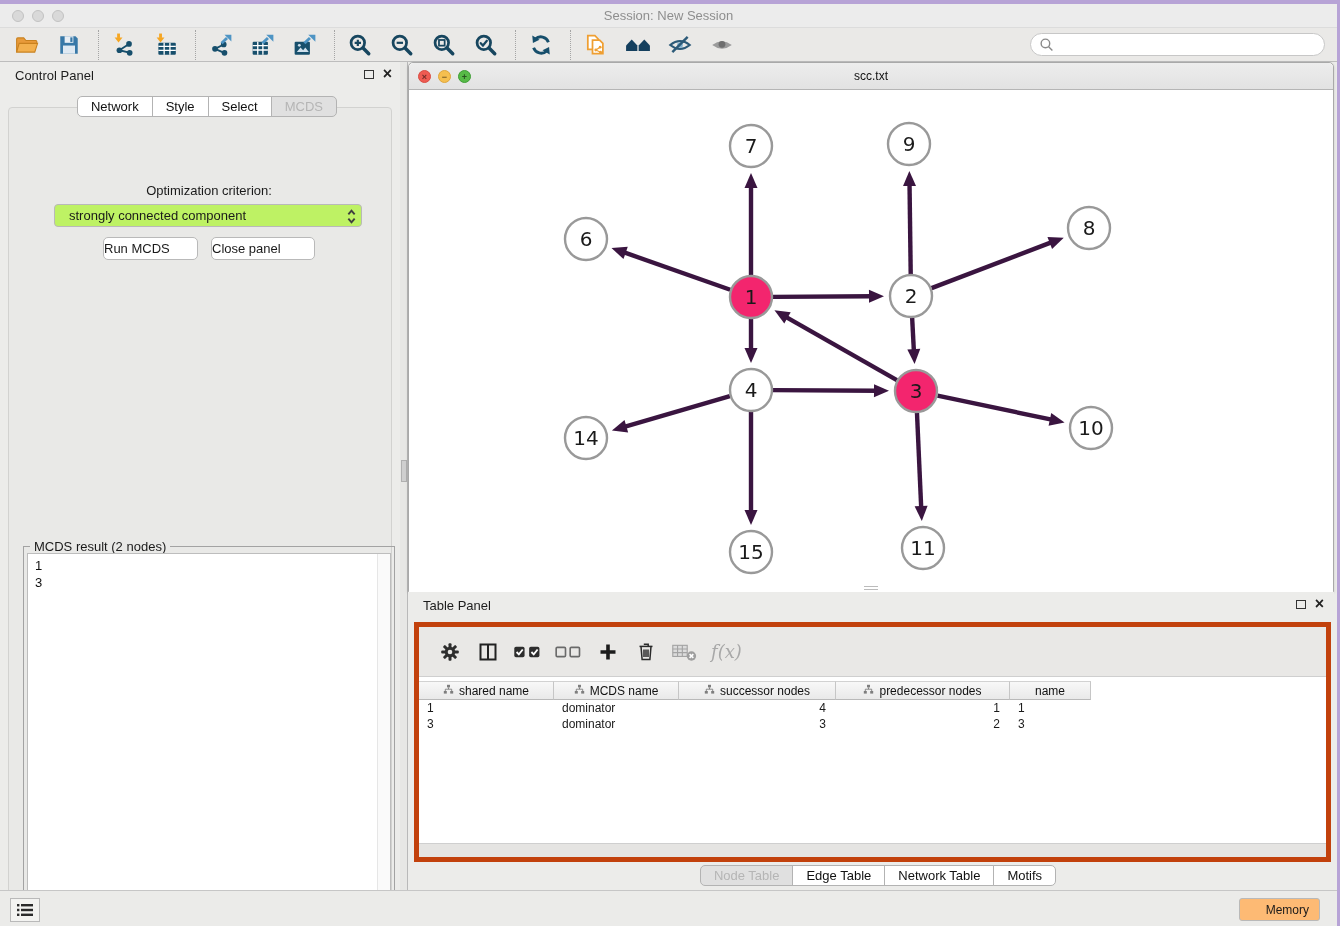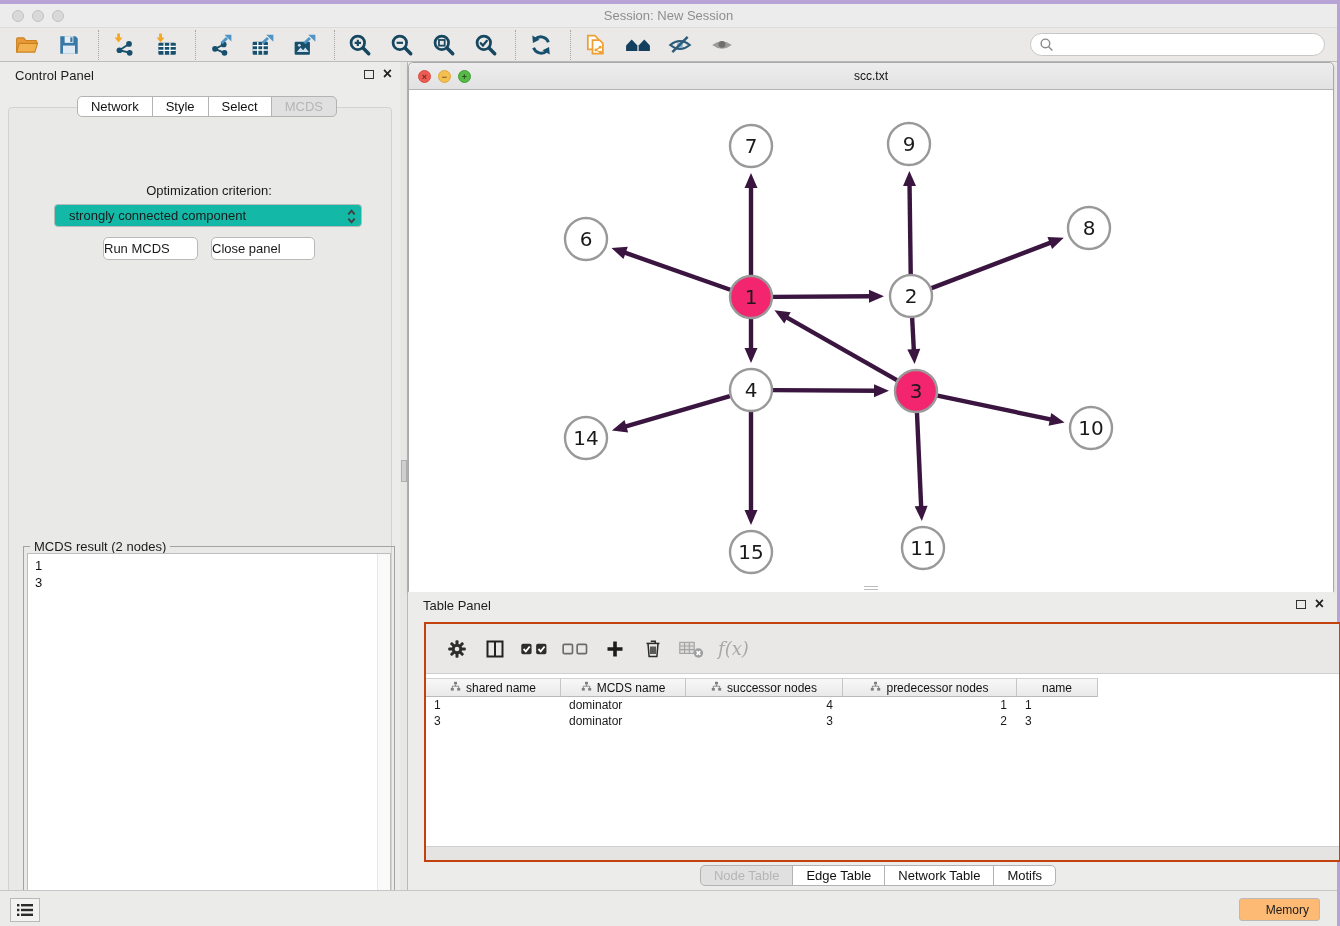--- a/index.html
+++ b/index.html
@@ -39,21 +39,21 @@
   #cp-float { right:30px; } #cp-close { right:12px; }
 
   #cp-body { position:absolute; left:8px; top:45px; width:384px; height:832px; border:1px solid #d2d2d0; border-radius:4px; background:#e9e9e7; height:830px; }
   #cp-tabs { position:absolute; left:0; top:34px; width:400px; display:flex; justify-content:center; z-index:3; }
   .seg-tab { border:1px solid #b3b3b3; background:#fff; font-size:13px; padding:2px 13px; margin-left:-1px; color:#111; cursor:default; }
   .seg-tab:first-child { border-radius:5px 0 0 5px; margin-left:14px; }
   .seg-tab:last-child { border-radius:0 5px 5px 0; }
   .seg-tab.active { background:#e0e0e0; color:#b5b5b5; }
 
   #opt-label { position:absolute; left:0; top:75px; width:400px; text-align:center; font-size:13px; }
-  #criterion-select { position:absolute; left:45px; top:96px; width:308px; height:23px; background:#14b8a6; border:1px solid #b9b9b9; border-radius:4px; font-size:13px; line-height:21px; padding-left:14px; }
+  #criterion-select { position:absolute; left:45px; top:96px; width:308px; height:23px; background:#bef264; border:1px solid #b9b9b9; border-radius:4px; font-size:13px; line-height:21px; padding-left:14px; }
   #criterion-stepper { position:absolute; right:3px; top:1px; }
   .cp-btn { position:absolute; top:129px; height:23px; background:#fff; border:1px solid #b9b9b9; border-radius:5px; font-size:13px; text-align:left; line-height:21px; }
   #run-btn { left:94px; width:95px; }
   #closepanel-btn { left:202px; width:104px; }
 
   #result-box { position:absolute; left:14px; top:438px; width:372px; height:377px; border:1px solid #a3a3a3; }
   #result-legend { position:absolute; left:6px; top:-8px; background:#e9e9e7; padding:0 4px; font-size:13px; }
   #result-inner { position:absolute; left:3px; top:6px; right:3px; bottom:4px; background:#fff; border:1px solid #bdbdbd; }
   #result-lines { position:absolute; left:7px; top:3px; font-size:13px; line-height:17px; color:#111; }
   #result-scroll { position:absolute; right:0; top:0; width:13px; height:100%; background:#fafafa; border-left:1px solid #e6e6e6; }
@@ -70,21 +70,21 @@
   #light-close { left:9px;  background:#ee5b52; border:1px solid #d94c42; }
   #light-min   { left:29px; background:#f5bf4f; border:1px solid #dfa63c; }
   #light-max   { left:49px; background:#57ba47; border:1px solid #3f9e36; }
   #net-canvas { position:absolute; left:0; top:27px; width:924px; height:502px; background:#fff; }
   #canvas-grip { position:absolute; left:455px; bottom:1px; width:14px; height:4px; border-top:1px solid #bbb; border-bottom:1px solid #bbb; }
   .graph-node-label { font-family:"DejaVu Sans",sans-serif; font-size:20px; fill:#1a1a1a; }
 
   
   #table-panel { left:408px; top:592px; width:926px; height:298px; background:#ececea; }
   #tp-float { right:32px; } #tp-close { right:14px; }
-  #tp-inner { position:absolute; left:16px; top:30px; width:917px; height:240px; border:2px solid #c2410c; background:#fff; }
+  #tp-inner { position:absolute; left:6px; top:30px; width:917px; height:240px; border:5px solid #c2410c; background:#fff; }
   #tp-toolbar { position:absolute; left:0; top:0; width:100%; height:50px; background:#e9e8e6; border-bottom:1px solid #cfcfcf;
                 display:flex; align-items:center; padding-left:16px; }
   .tp-btn { width:30px; height:30px; display:flex; align-items:center; justify-content:center; margin-right:8px; }
   #fx-label { font-size:18px; font-style:italic; font-family:"DejaVu Serif",serif; color:#a8a8a8; margin-left:2px; }
   #table-header { position:absolute; left:0; top:54px; height:19px; display:flex; }
   .th { height:19px; background:linear-gradient(#f8f8f8,#e9e9e9); border-right:1px solid #c6c6c6; border-top:1px solid #d2d2d2; border-bottom:1px solid #b9b9b9;
         display:flex; align-items:center; justify-content:center; font-size:12px; color:#111; gap:5px; }
   .th svg { flex:none; }
   #table-rows { position:absolute; left:0; top:73px; width:100%; }
   .tr { display:flex; height:16px; line-height:16px; font-size:12px; background:#fff; }

